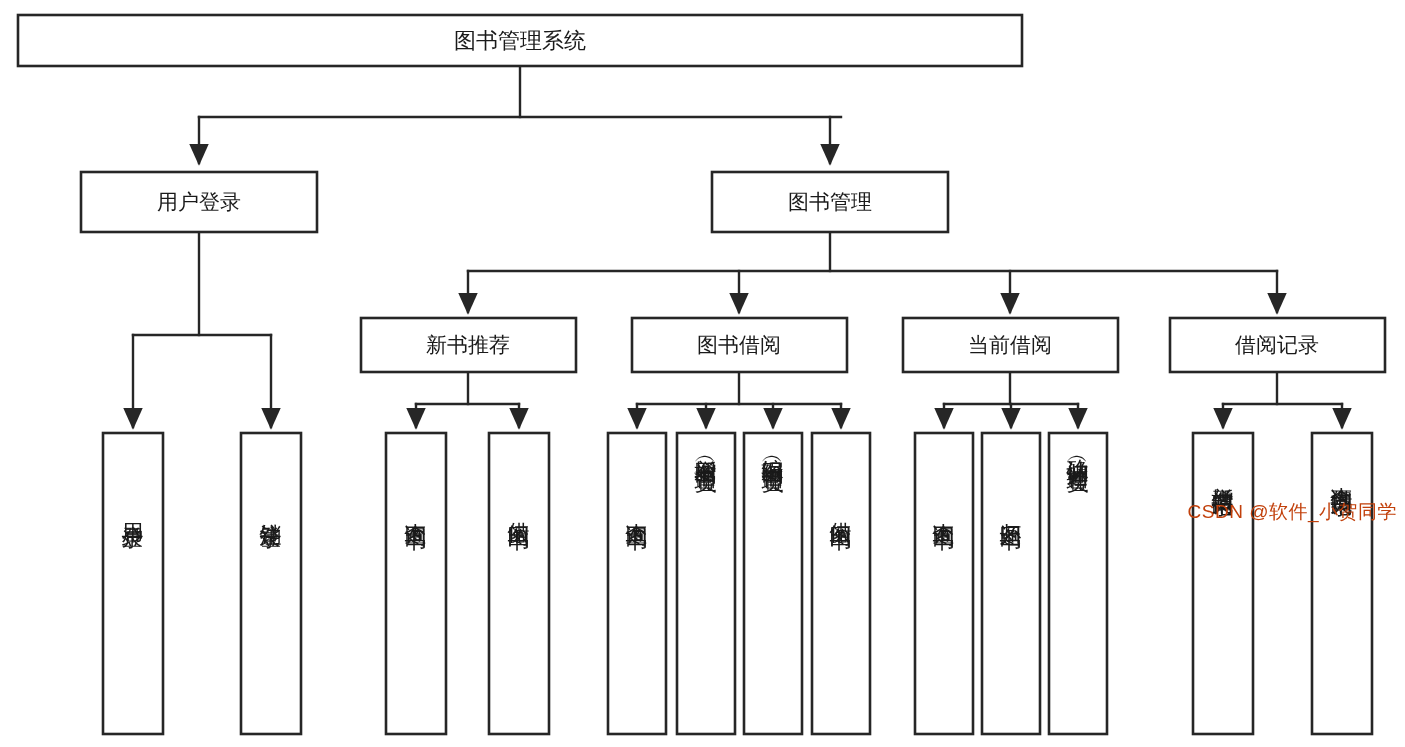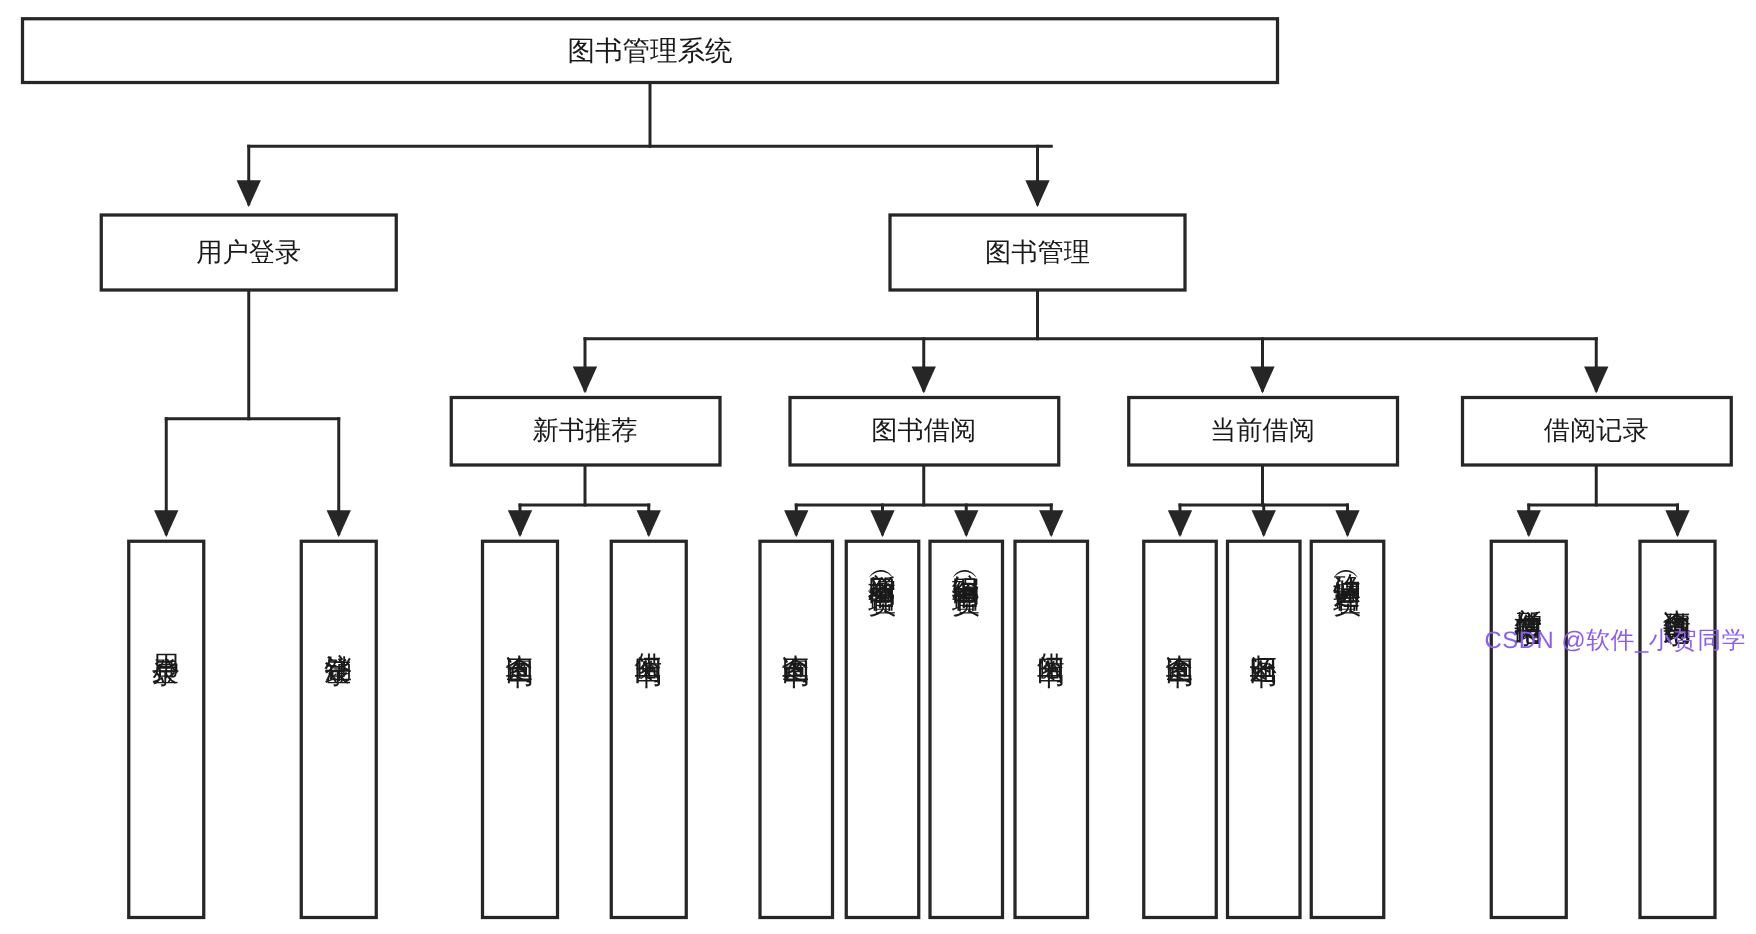--- a/index.html
+++ b/index.html
@@ -72,21 +72,21 @@
     letter-spacing: 2px;
     color: #1a1a1a;
     white-space: nowrap;
   }
   .watermark {
     position: absolute;
     right: 8px;
     bottom: 6px;
     font-family: "Liberation Sans", "DejaVu Sans", sans-serif;
     font-size: 19px;
-    color: #8b5cf6;
+    color: #c2410c;
     letter-spacing: 0.5px;
     white-space: nowrap;
   }
 </style>
 </head>
 <body>
 
 <div id="diagram-root">
 
   <svg id="diagram-svg" viewBox="0 0 1405 747">

